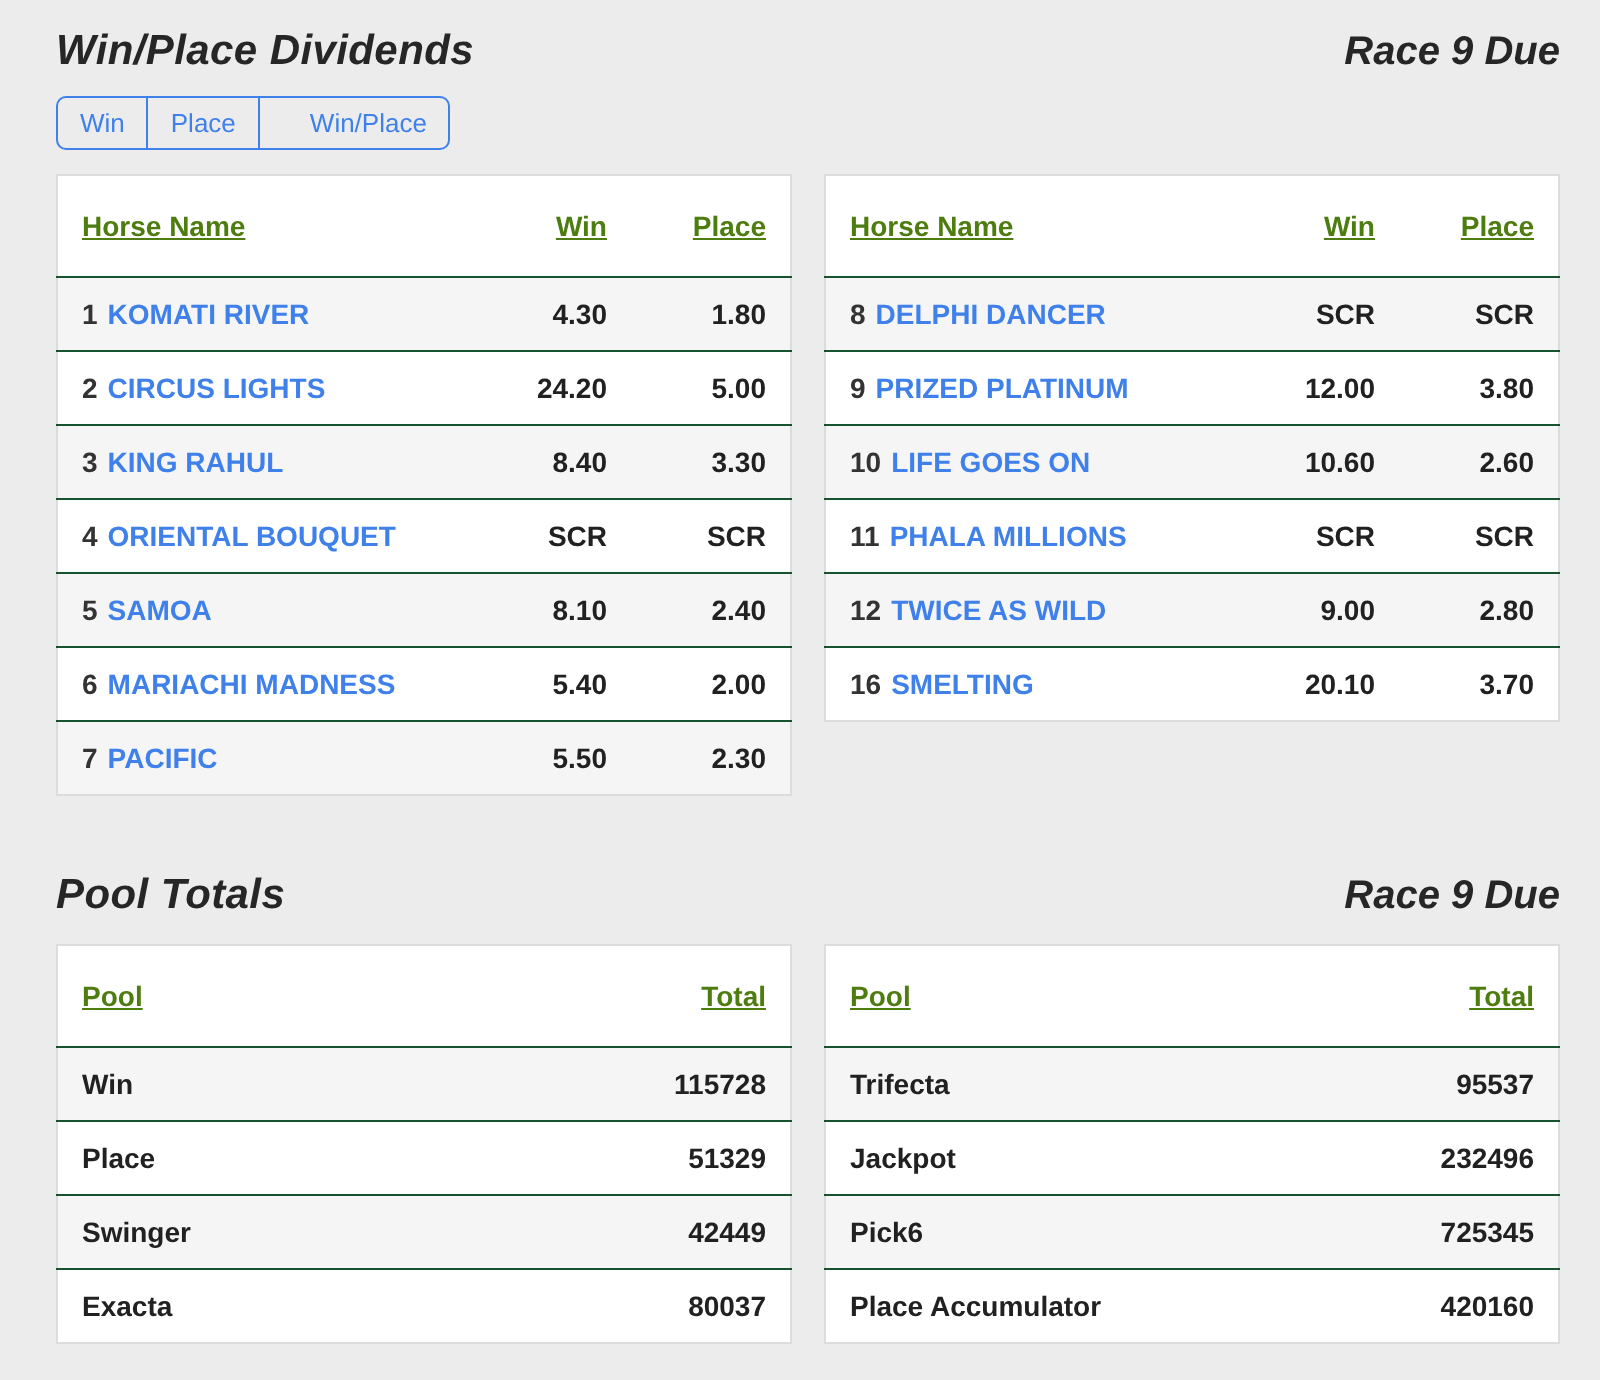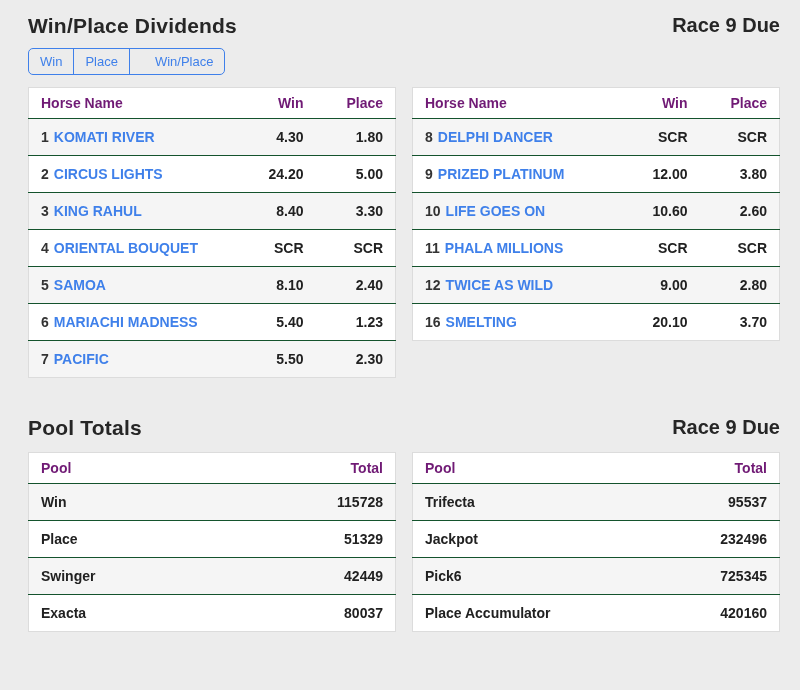--- a/index.html
+++ b/index.html
@@ -8,21 +8,22 @@
     background: #ececec;
     font-family: "Liberation Sans", sans-serif;
     color: #212121;
     overflow: hidden;
   }
   .container { padding: 14px 20px 0 28px; }
 
   .section-header {
     display: flex;
     justify-content: space-between;
-    align-items: flex-start;
+    align-items: flex-end;
+    font-style: italic;
   }
   .section-title {
     font-size: 21px;
     font-weight: 700;
     color: #262626;
     letter-spacing: 0.2px;
   }
   .race-status {
     font-size: 20px;
     font-weight: 700;
@@ -61,23 +62,24 @@
   }
   .data-table th, .data-table td {
     font-size: 14px;
     padding: 10px 12px;
     text-align: left;
     white-space: nowrap;
     overflow: hidden;
   }
   .data-table th {
     font-weight: 700;
-    color: #701a75;
-    padding: 7px 12px;
+    color: #4d7c0f;
+    padding: 17px 12px;
     background: #ffffff;
+    text-decoration: underline;
   }
   .data-table td { border-top: 1px solid #14532d; color: #212121; font-weight: bold; }
   .data-table tbody tr:nth-child(odd) { background: #f5f5f5; }
   .col-num { width: 80px; text-align: right !important; }
   .horse-num { color: #333333; margin-right: 5px; }
   .horse-link { color: #3f80ea; text-decoration: none; cursor: pointer; }
 
   .pools-header { margin-top: 38px; }
 </style>
 </head>
@@ -145,21 +147,21 @@
     </td>
     <td class="col-num">8.10</td>
     <td class="col-num">2.40</td>
   </tr>
 
   <tr>
     <td>
       <span class="horse-num">6</span><a class="horse-link">MARIACHI MADNESS</a>
     </td>
     <td class="col-num">5.40</td>
-    <td class="col-num">1.23</td>
+    <td class="col-num">2.00</td>
   </tr>
 
   <tr>
     <td>
       <span class="horse-num">7</span><a class="horse-link">PACIFIC</a>
     </td>
     <td class="col-num">5.50</td>
     <td class="col-num">2.30</td>
   </tr>
 </tbody>

